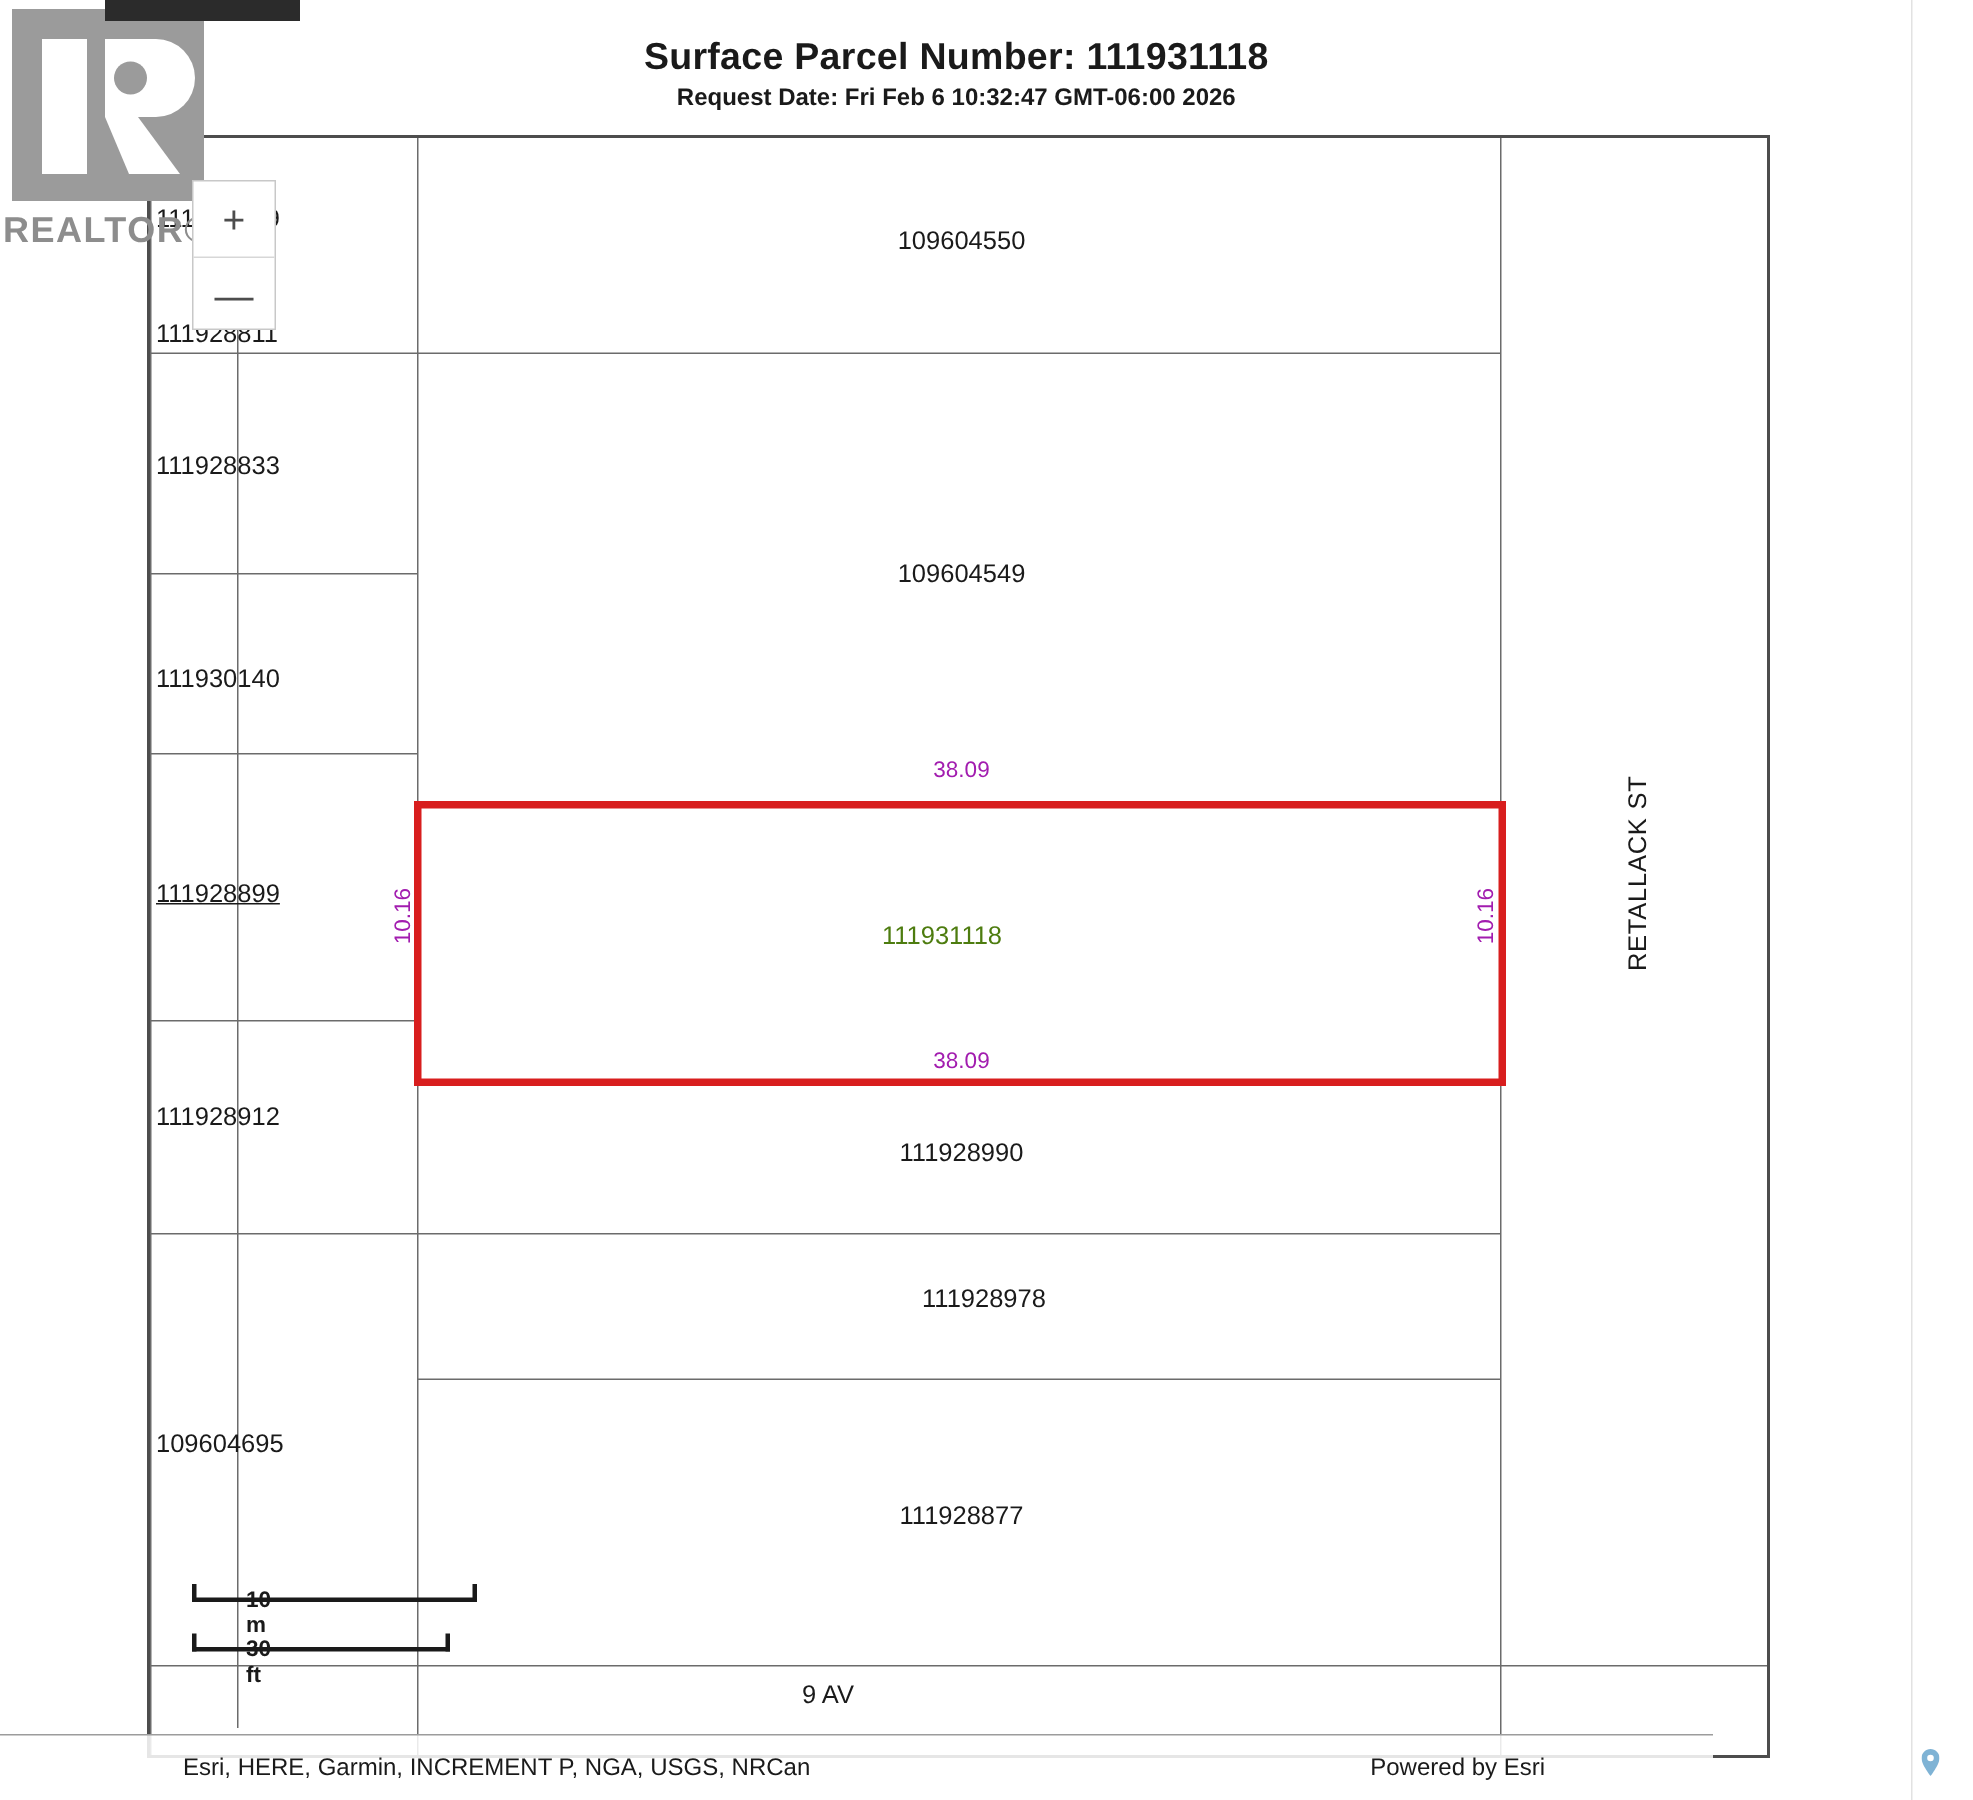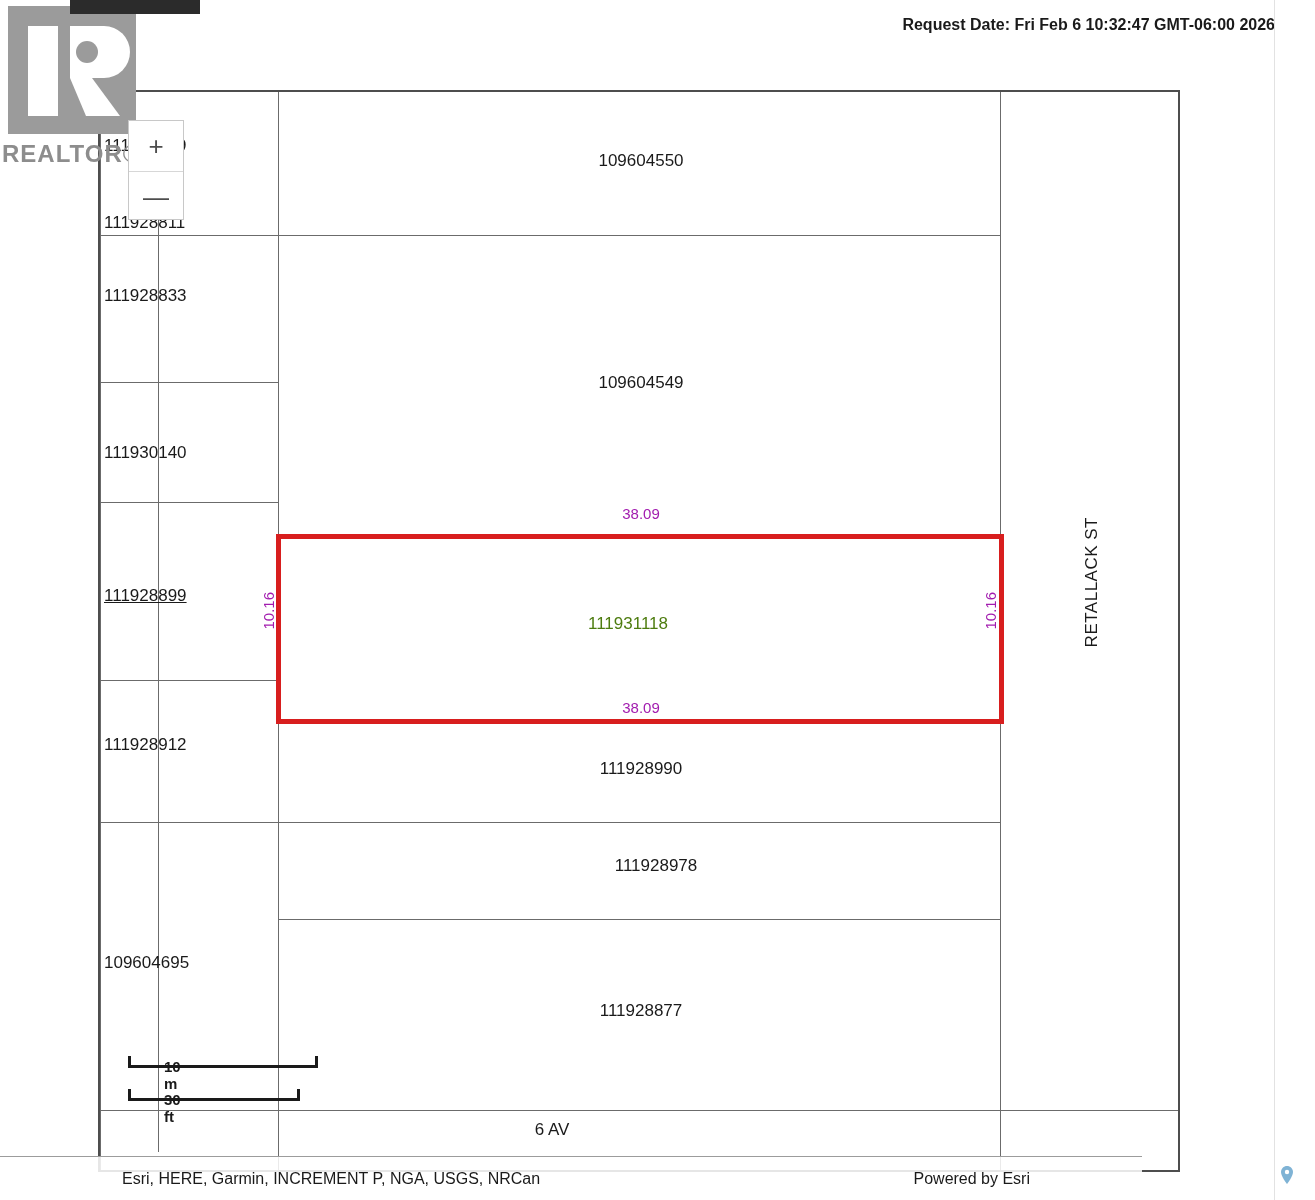--- a/index.html
+++ b/index.html
@@ -26,22 +26,21 @@
   }
   .title {
     font-size: 25px;
     font-weight: bold;
     margin-top: 24px;
     letter-spacing: 0.2px;
   }
   .subtitle {
     font-size: 16px;
     font-weight: bold;
-    margin-top: 16px;
-    text-align: right;
+    margin-top: 4px;
   }
 
   
   .map-frame {
     position: absolute;
     left: 98px;
     top: 90px;
     width: 1082px;
     height: 1082px;
     border: 2px solid #4d4d4d;
@@ -228,20 +227,21 @@
     right: 22px;
     bottom: 16px;
     width: 12px;
     height: 18px;
   }
 </style>
 </head>
 <body>
 
 <div class="header">
+  <div class="title">Surface Parcel Number: 111931118</div>
   <div class="subtitle">Request Date: Fri Feb 6 10:32:47 GMT-06:00 2026</div>
 </div>
 
 <div class="map-frame">
 
   <div class="line v" style="left:0px;   top:0px;   height:1078px;"></div>
   <div class="line v" style="left:58px;  top:60px;  height:1000px;"></div>
   <div class="line v" style="left:178px; top:0px;   height:1078px;"></div>
   <div class="line v" style="left:900px; top:0px;   height:1078px;"></div>
 
@@ -249,42 +249,42 @@
   <div class="line h" style="left:0px;   top:290px; width:178px;"></div>
   <div class="line h" style="left:0px;   top:410px; width:178px;"></div>
   <div class="line h" style="left:0px;   top:588px; width:178px;"></div>
   <div class="line h" style="left:0px;   top:730px; width:178px;"></div>
   <div class="line h" style="left:178px; top:730px; width:722px;"></div>
   <div class="line h" style="left:178px; top:827px; width:722px;"></div>
   <div class="line h" style="left:0px;   top:1018px; width:1078px;"></div>
 
   <div class="parcel-label" style="left:4px;  top:44px;">111931049</div>
   <div class="parcel-label" style="left:4px;  top:121px;">111928811</div>
-  <div class="parcel-label" style="left:4px;  top:194px;">111928833</div>
+  <div class="parcel-label" style="left:4px;  top:209px;">111928833</div>
   <div class="parcel-label" style="left:4px;  top:351px;">111930140</div>
   <div class="parcel-label" style="left:4px;  top:494px;text-decoration:underline;">111928899</div>
   <div class="parcel-label" style="left:4px;  top:643px;">111928912</div>
   <div class="parcel-label" style="left:4px;  top:861px;">109604695</div>
 
   <div class="parcel-label center" style="left:541px; top:59px;">109604550</div>
   <div class="parcel-label center" style="left:541px; top:281px;">109604549</div>
   <div class="parcel-label center" style="left:541px; top:667px;">111928990</div>
   <div class="parcel-label center" style="left:541px; top:764px;margin-left:15px;">111928978</div>
   <div class="parcel-label center" style="left:541px; top:909px;">111928877</div>
 
   <div class="selected-parcel" style="left:176px; top:442px; width:728px; height:190px;"></div>
   <div class="selected-label" style="left:528px; top:522px;">111931118</div>
 
   <div class="dim top" style="left:541px; top:413px;">38.09</div>
   <div class="dim bottom" style="left:541px; top:607px;">38.09</div>
   <div class="dim left" style="left:160px; top:500px;">10.16</div>
   <div class="dim right" style="left:882px; top:500px;">10.16</div>
 
   <div class="street-label" style="left:982px; top:425px;">RETALLACK ST</div>
-  <div class="street-label-h" style="left:452px; top:1028px;">6 AV</div>
+  <div class="street-label-h" style="left:452px; top:1028px;">9 AV</div>
 
 </div>
 
 <div class="zoom-control">
   <div class="zoom-btn plus">+</div>
   <div class="zoom-btn minus">—</div>
 </div>
 
 <div class="watermark">
   <div class="wm-top-bar"></div>

